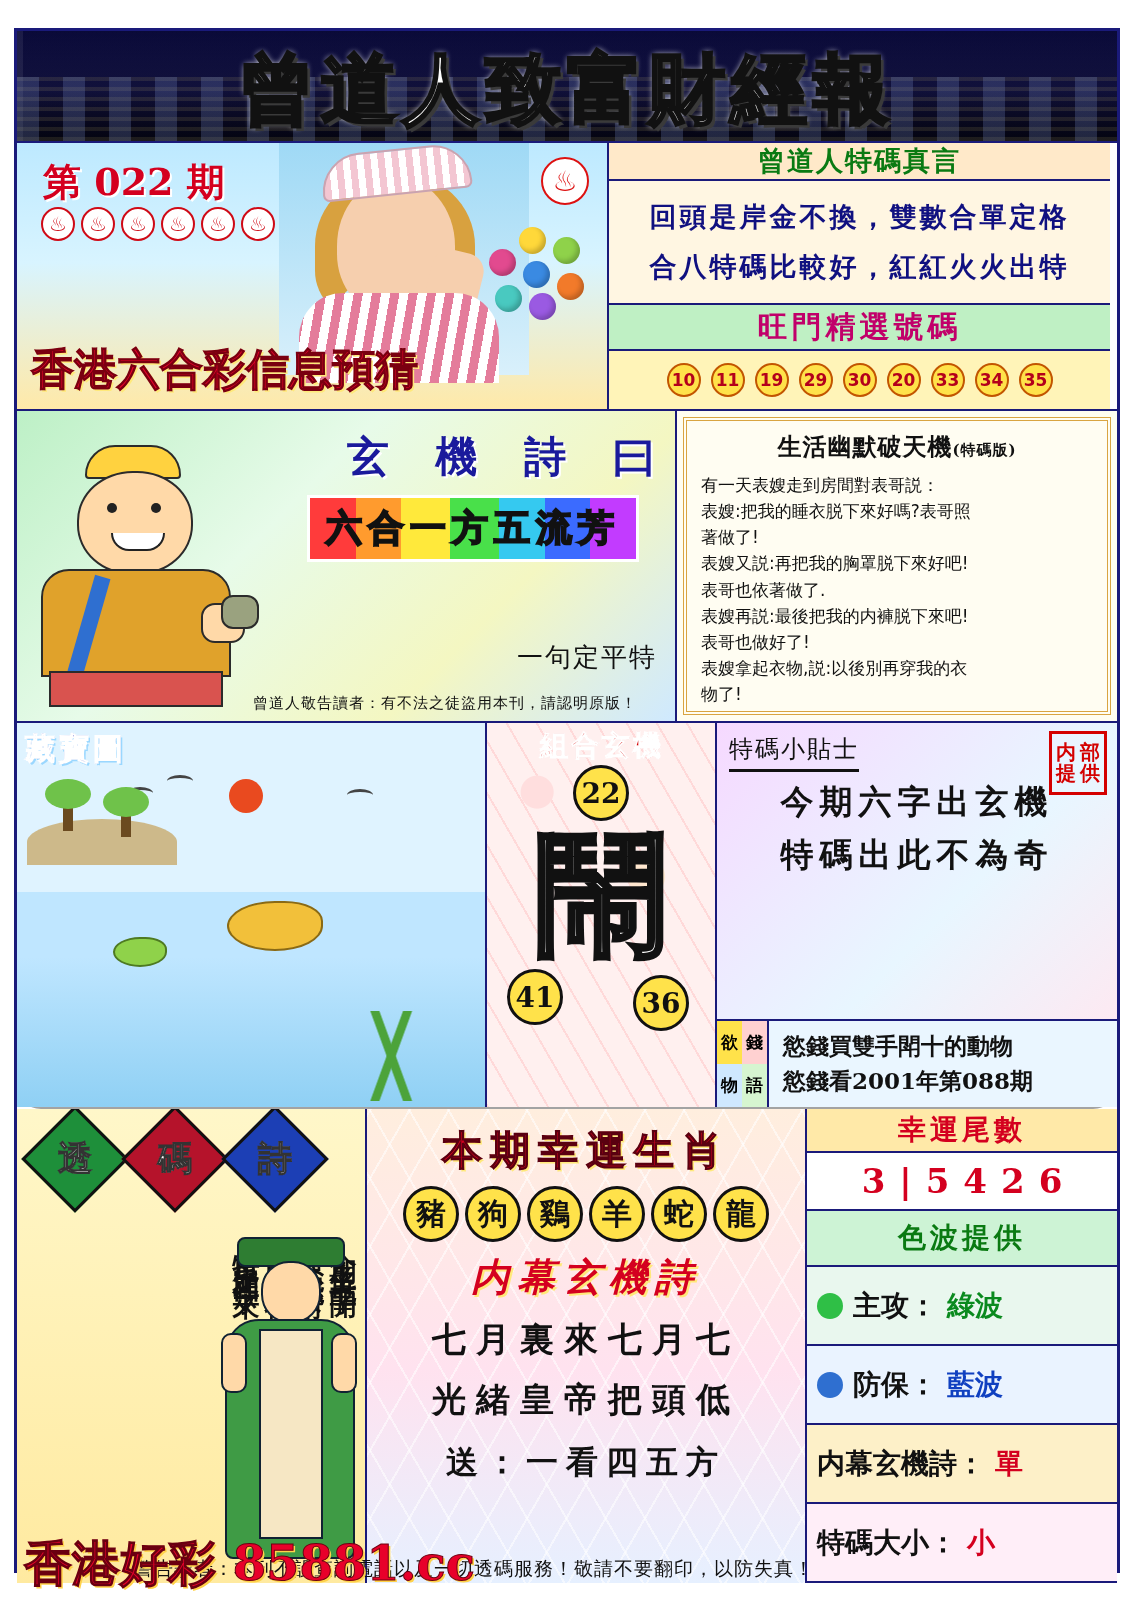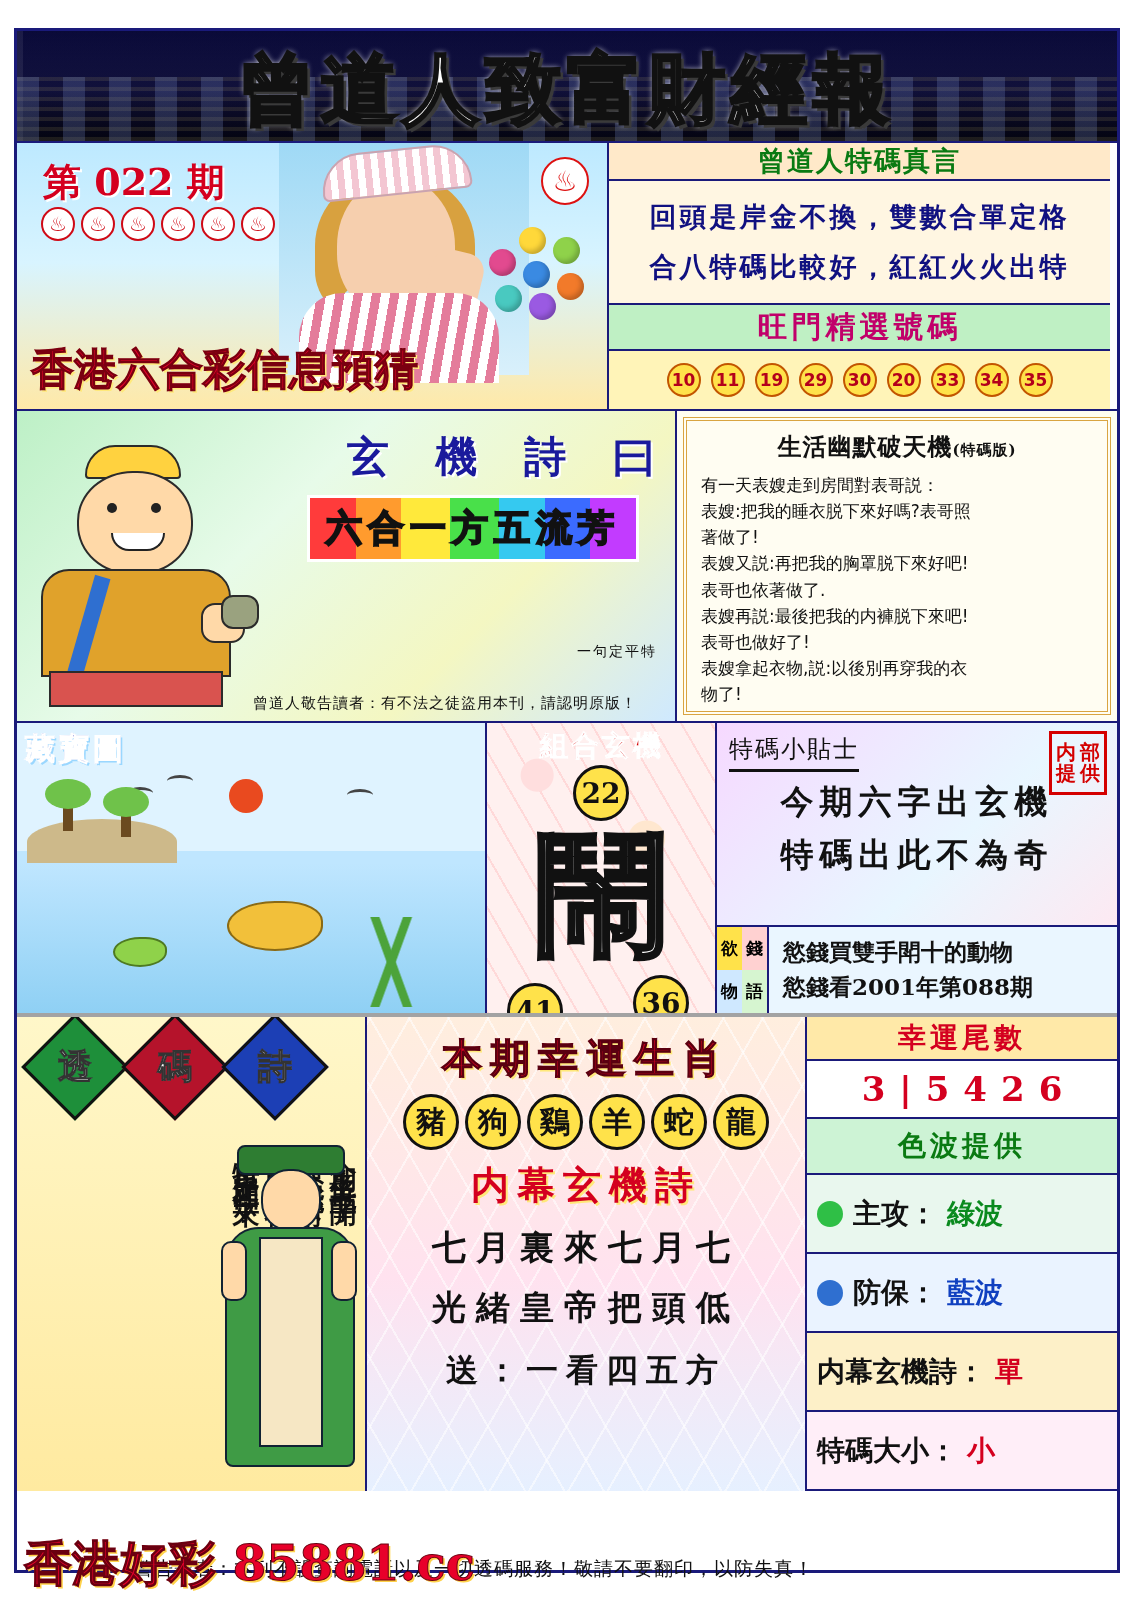--- a/index.html
+++ b/index.html
@@ -169,22 +169,22 @@
   .poem-line {
     position:absolute; left:290px; top:84px;
     padding:6px 16px;
     border:3px solid #ffffff;
     background:linear-gradient(90deg,#ff3b3b 0 14%,#ff9b2e 14% 28%,#ffe93b 28% 43%,#49e04a 43% 58%,#35c9f0 58% 72%,#3b6bff 72% 86%,#c23bff 86% 100%);
     font-family:"DejaVu Serif", serif; font-size:36px; font-weight:bold;
     color:#ffffff; -webkit-text-stroke:2px #111;
     letter-spacing:6px; white-space:nowrap;
   }
   .poem-sub {
-    position:absolute; right:18px; bottom:60px;
-    font-family:"DejaVu Serif", serif; font-size:14px; color:#111;
+    position:absolute; right:18px; bottom:46px;
+    font-family:"DejaVu Serif", serif; font-size:26px; color:#111;
     letter-spacing:2px;
     text-align:right;
   }
   .poem-note {
     position:absolute; left:236px; bottom:8px;
     font-size:15px; color:#111; letter-spacing:1px; white-space:nowrap;
   }
   .oldman { position:absolute; left:8px; top:34px; width:226px; height:264px; }
   .om-hat { position:absolute; left:60px; top:0; width:96px; height:34px; background:#ffd23f; border:2px solid #2b2b2b; border-radius:46px 46px 6px 6px; }
   .om-face { position:absolute; left:52px; top:26px; width:116px; height:104px; background:#ffd9a8; border:2px solid #2b2b2b; border-radius:48%; }
@@ -206,21 +206,21 @@
     overflow:hidden;
   }
   .joke-title {
     font-family:"DejaVu Serif", serif; font-size:24px; font-weight:bold;
     color:#111; text-align:center; letter-spacing:1px;
   }
   .joke-title small { font-size:15px; }
   .joke-body { margin-top:10px; font-size:17px; line-height:1.42; color:#111; }
   .joke-body p { margin:0 0 2px; }
   
-  .row3 { display:flex; height:294px; border-bottom:4px solid #a3a3a3; }
+  .row3 { display:flex; height:386px; border-bottom:2px solid #a3a3a3;border-radius:24px; }
   .treasure {
     position:relative; width:470px; border-right:2px solid #1a1a7a;
     background:linear-gradient(180deg,#dff3ff 0 44%, #bfe6ff 44% 100%);
     overflow:hidden;
   }
   .treasure-hd {
     position:absolute; left:8px; top:6px;
     font-family:"DejaVu Serif", serif; font-size:30px; font-weight:bold;
     color:#1b1bb0; -webkit-text-stroke:1px #fff; letter-spacing:4px;
     text-shadow:2px 2px 0 #9ad7ff;
@@ -347,21 +347,21 @@
   .zodiacs { display:flex; justify-content:center; gap:6px; margin:8px 0 4px; }
   .zodiacs span {
     width:56px; height:56px; border-radius:50%;
     background:#ffe24a; border:3px solid #111;
     display:flex; align-items:center; justify-content:center;
     font-family:"DejaVu Serif", serif; font-size:30px; font-weight:bold; color:#111;
   }
   .mid h4 {
     margin:10px 0 4px; text-align:center;
     font-family:"DejaVu Serif", serif; font-size:38px; font-weight:bold;
-    color:#d4001f; letter-spacing:8px; text-shadow:2px 2px 0 #ffe97a;
+    color:#d4001f; letter-spacing:8px; text-shadow:2px 2px 0 #ffe97a;font-style:italic;
   }
   .mid .pline {
     text-align:center; font-family:"DejaVu Serif", serif;
     font-size:34px; font-weight:bold; color:#111; letter-spacing:10px;
     margin:14px 0 0;
   }
   .mid .send {
     margin-top:18px; text-align:center;
     font-family:"DejaVu Serif", serif; font-size:32px; font-weight:bold;
     color:#111; letter-spacing:8px;
@@ -529,21 +529,21 @@
       <div class="t-water"></div>
       <div class="t-duck" style="left:210px;top:178px"></div>
       <div class="t-duck2" style="left:96px;top:214px"></div>
       <div class="t-grass"></div>
     </div>
 
     <div class="combo">
       <div class="combo-hd">組合玄機</div>
       <div class="ball-y" style="left:86px;top:42px">22</div>
       <div class="combo-char">鬧</div>
-      <div class="ball-y" style="left:20px;top:260px">41</div>
+      <div class="ball-y" style="left:20px;top:246px">41</div>
       <div class="ball-y" style="left:146px;top:252px">36</div>
     </div>
 
     <div class="tips">
       <div class="tips-top">
         <div class="tips-title">特碼小貼士</div>
         <div class="stamp">
           <span>内</span>
           <span>部</span>
           <span>提</span>

